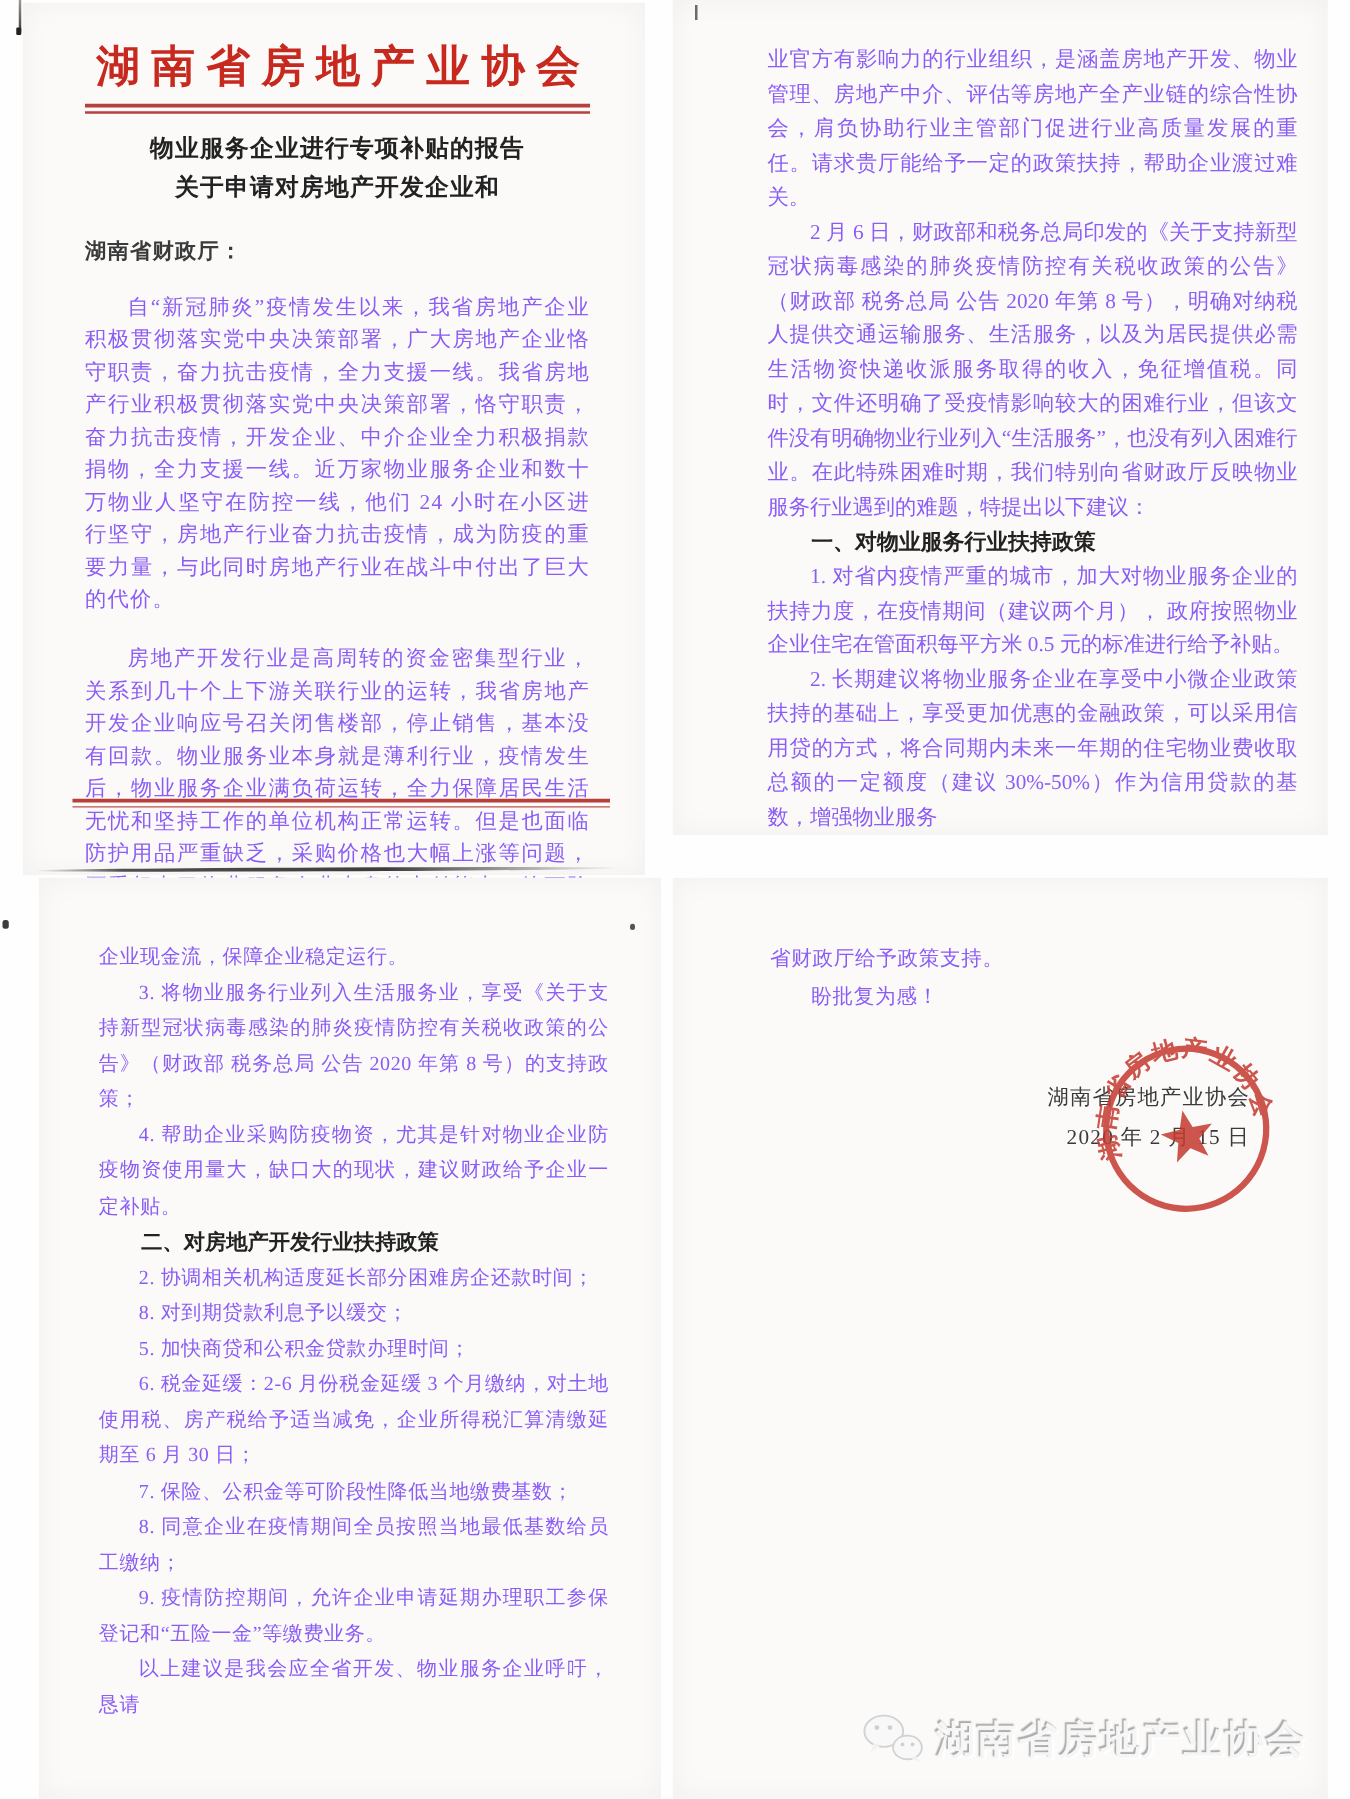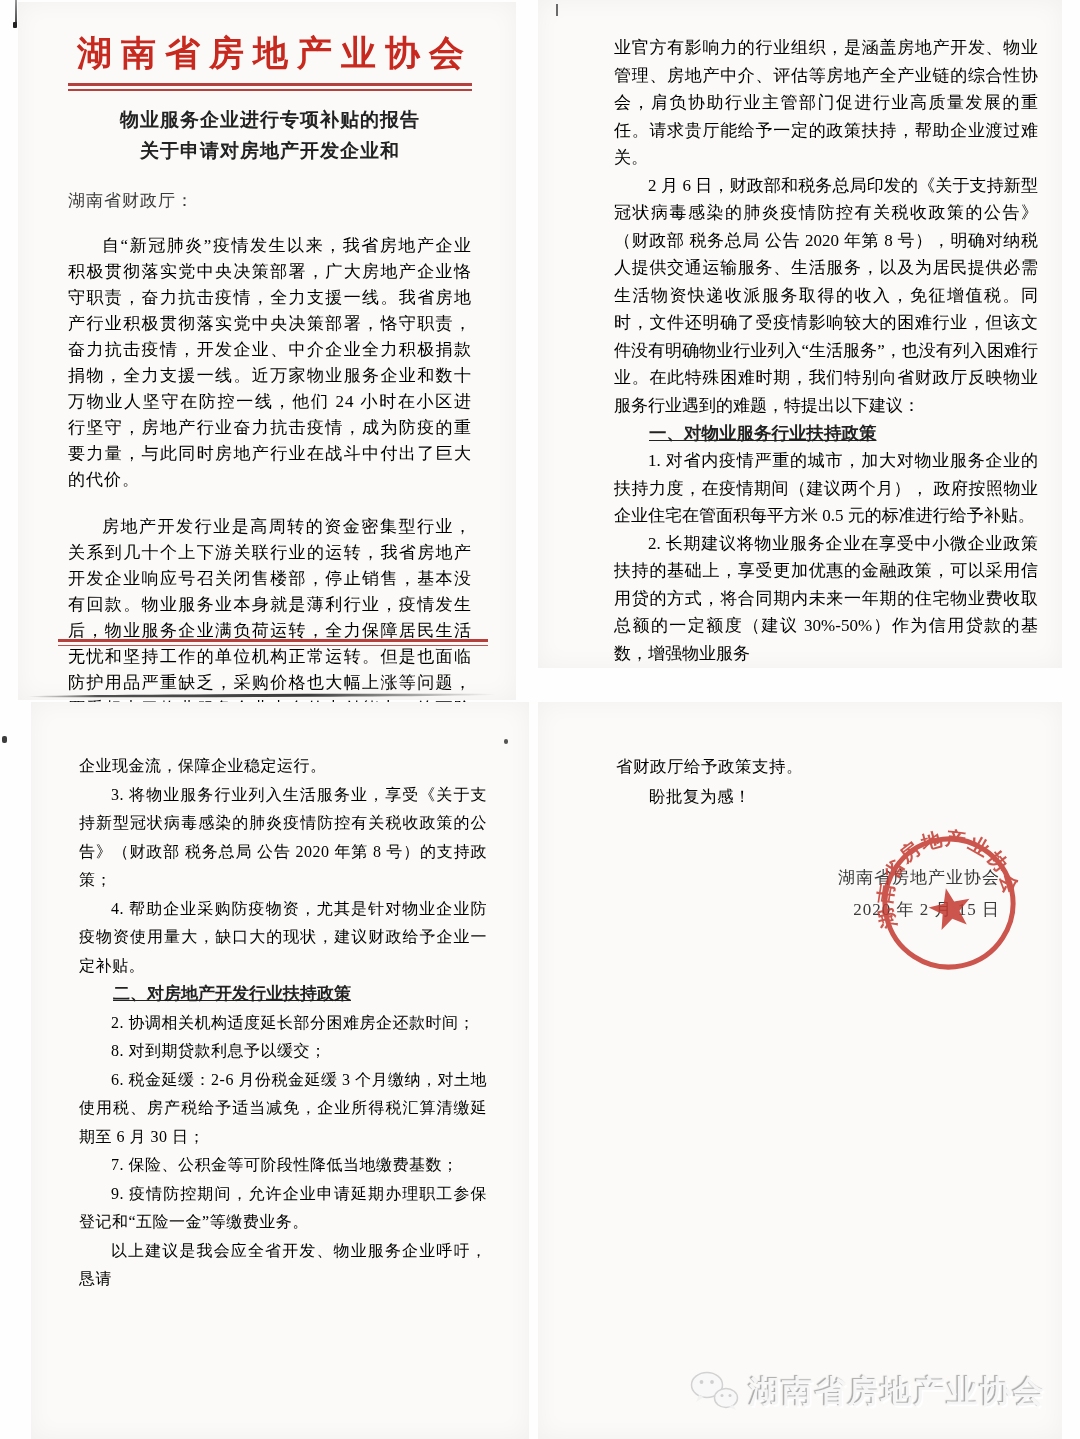--- a/index.html
+++ b/index.html
@@ -17,28 +17,28 @@
   #page2{left:538px;top:0;width:524px;height:668px;padding:34px 24px 0 76px;}
   #page3{left:31px;top:702px;width:498px;height:737px;padding:50px 42px 0 48px;}
   #page4{left:538px;top:702px;width:524px;height:737px;padding:50px 40px 0 78px;}
 
   .org-title{
     color:#c8291f;font-weight:bold;font-size:35px;letter-spacing:9px;
     text-align:center;white-space:nowrap;text-indent:9px;
   }
   .header-rule{height:3px;border-top:3px solid #b5403c;border-bottom:2px solid #b5403c;margin-top:6px;}
   .doc-title{margin-top:13px;text-align:center;font-weight:bold;font-size:19px;line-height:31px;color:#222;letter-spacing:1px;}
-  .salutation{margin-top:23px;font-size:17px;letter-spacing:1px;color:#3a3a3a;}
+  .salutation{margin-top:23px;font-size:17px;letter-spacing:1px;color:#3a3a3a;font-weight:bold;}
 
-  .para{margin:0;font-size:17px;line-height:27.5px;text-align:justify;text-indent:2em;color:#000000;}
+  .para{margin:0;font-size:17px;line-height:27.5px;text-align:justify;text-indent:2em;color:#8b5cf6;}
   #page1 .para{line-height:26px;letter-spacing:1px;margin-top:21px;}
   #page3 .para{font-size:16px;line-height:28.5px;letter-spacing:.5px;}
   #page4 .para{font-size:16.5px;line-height:30px;letter-spacing:.5px;}
   .noindent{text-indent:0;}
-  .section-heading{margin:0;font-weight:bold;font-size:17.5px;line-height:28px;text-indent:2em;color:#222;text-decoration:underline;}
+  .section-heading{margin:0;font-weight:bold;font-size:17.5px;line-height:28px;text-indent:2em;color:#222;}
   #page3 .section-heading{font-size:17px;line-height:28.5px;}
 
   .footer-rule{position:absolute;left:40px;right:28px;bottom:54px;height:3px;
     border-top:3px solid #b5403c;border-bottom:1px solid #c0524e;}
 
   .sig-block{margin-top:50px;text-align:right;padding-right:22px;font-size:17px;line-height:32px;letter-spacing:1px;}
   .seal{position:absolute;left:336px;top:126px;width:150px;height:150px;
     transform:rotate(-12deg);opacity:.85;pointer-events:none;}
 
   .watermark{position:absolute;top:1370px;right:34px;display:flex;align-items:center;gap:8px;}
@@ -81,22 +81,24 @@
   <p class="para">2. 长期建议将物业服务企业在享受中小微企业政策扶持的基础上，享受更加优惠的金融政策，可以采用信用贷的方式，将合同期内未来一年期的住宅物业费收取总额的一定额度（建议 30%-50%）作为信用贷款的基数，增强物业服务</p>
 </div>
 
 <div class="page" id="page3">
   <p class="para noindent">企业现金流，保障企业稳定运行。</p>
   <p class="para">3. 将物业服务行业列入生活服务业，享受《关于支持新型冠状病毒感染的肺炎疫情防控有关税收政策的公告》（财政部 税务总局 公告 2020 年第 8 号）的支持政策；</p>
   <p class="para">4. 帮助企业采购防疫物资，尤其是针对物业企业防疫物资使用量大，缺口大的现状，建议财政给予企业一定补贴。</p>
   <p class="section-heading">二、对房地产开发行业扶持政策</p>
   <p class="para">2. 协调相关机构适度延长部分困难房企还款时间；</p>
   <p class="para">8. 对到期贷款利息予以缓交；</p>
+  <p class="para">5. 加快商贷和公积金贷款办理时间；</p>
   <p class="para">6. 税金延缓：2-6 月份税金延缓 3 个月缴纳，对土地使用税、房产税给予适当减免，企业所得税汇算清缴延期至 6 月 30 日；</p>
   <p class="para">7. 保险、公积金等可阶段性降低当地缴费基数；</p>
+  <p class="para">8. 同意企业在疫情期间全员按照当地最低基数给员工缴纳；</p>
   <p class="para">9. 疫情防控期间，允许企业申请延期办理职工参保登记和“五险一金”等缴费业务。</p>
   <p class="para">以上建议是我会应全省开发、物业服务企业呼吁，恳请</p>
 </div>
 
 <div class="page" id="page4">
   <p class="para noindent">省财政厅给予政策支持。</p>
   <p class="para">盼批复为感！</p>
   <div class="sig-block">
     <div>湖南省房地产业协会</div>
     <div>2020 年 2 月 15 日</div>

